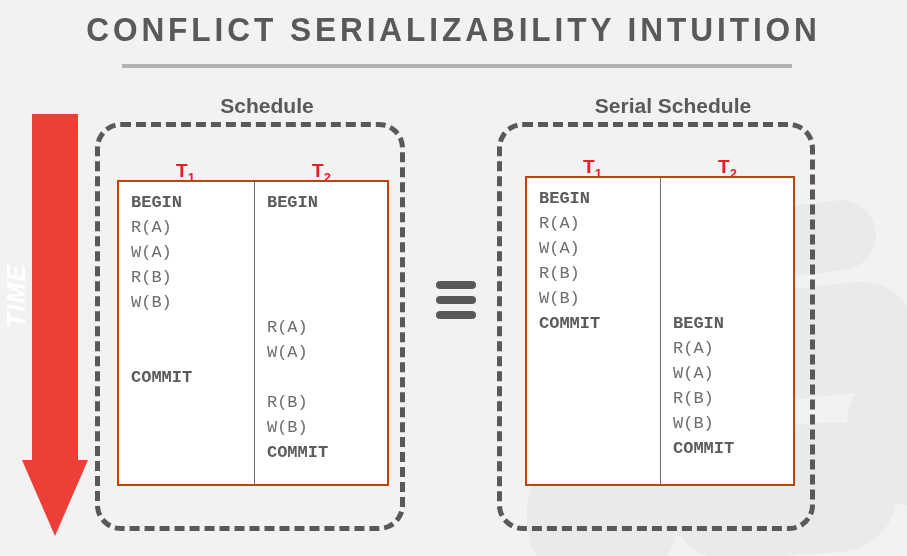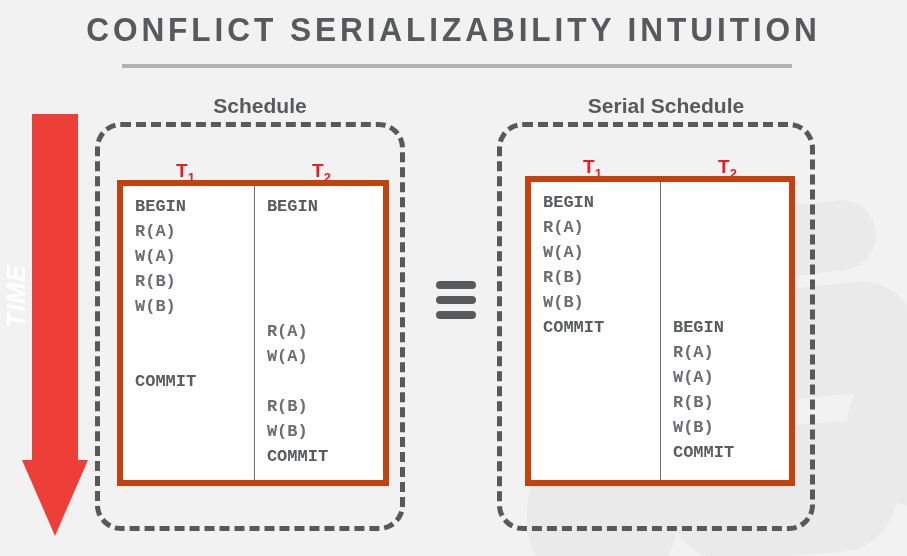--- a/index.html
+++ b/index.html
@@ -51,45 +51,45 @@
     color:#ffffff;font-size:25px;font-weight:700;font-style:italic;
     letter-spacing:1px;
     transform:rotate(180deg);
     writing-mode:vertical-rl;
     transform-origin:center center;
   }
 
   
   .panel{position:absolute;}
   .panel-caption{
-    position:absolute;left:10px;width:100%;text-align:center;top:-2px;
+    position:absolute;left:17px;width:100%;text-align:center;top:-2px;
     font-size:21px;font-weight:700;color:#58595b;
   }
   .dashbox{
     position:absolute;left:0;top:26px;
     border:5px dashed #58595b;border-radius:26px;
     box-sizing:border-box;
   }
   .col-heads{position:absolute;display:flex;margin-top:8px;}
   .col-head{
     text-align:center;font-size:19px;font-weight:700;color:#ed1c24;
     font-family:"Liberation Sans", sans-serif;
   }
   .col-head sub{font-size:13px;font-weight:700;}
 
   .table{
     position:absolute;display:flex;background:#ffffff;
-    border:6px solid #c2410c;box-sizing:border-box;
+    border:2px solid #c2410c;box-sizing:border-box;
   }
   .tcol{box-sizing:border-box;padding:8px 0 6px 12px;}
   .tcol.second{border-left:1px solid #6d6e71;}
   .line{
     font-family:"Liberation Mono","DejaVu Sans Mono",monospace;
     font-size:17px;line-height:25px;color:#6d6e71;
-    white-space:pre;height:25px;font-weight:bold;
+    white-space:pre;height:25px;
   }
   .line.kw{font-weight:700;color:#5b5c5e;}
   .line.blank{color:transparent;}
 
   
   .equiv{position:absolute;left:436px;top:281px;width:40px;height:38px;}
   .equiv span{position:absolute;left:0;width:40px;height:8px;
     background:#58595b;border-radius:5px;}
   .equiv span:nth-child(1){top:0;}
   .equiv span:nth-child(2){top:15px;}

